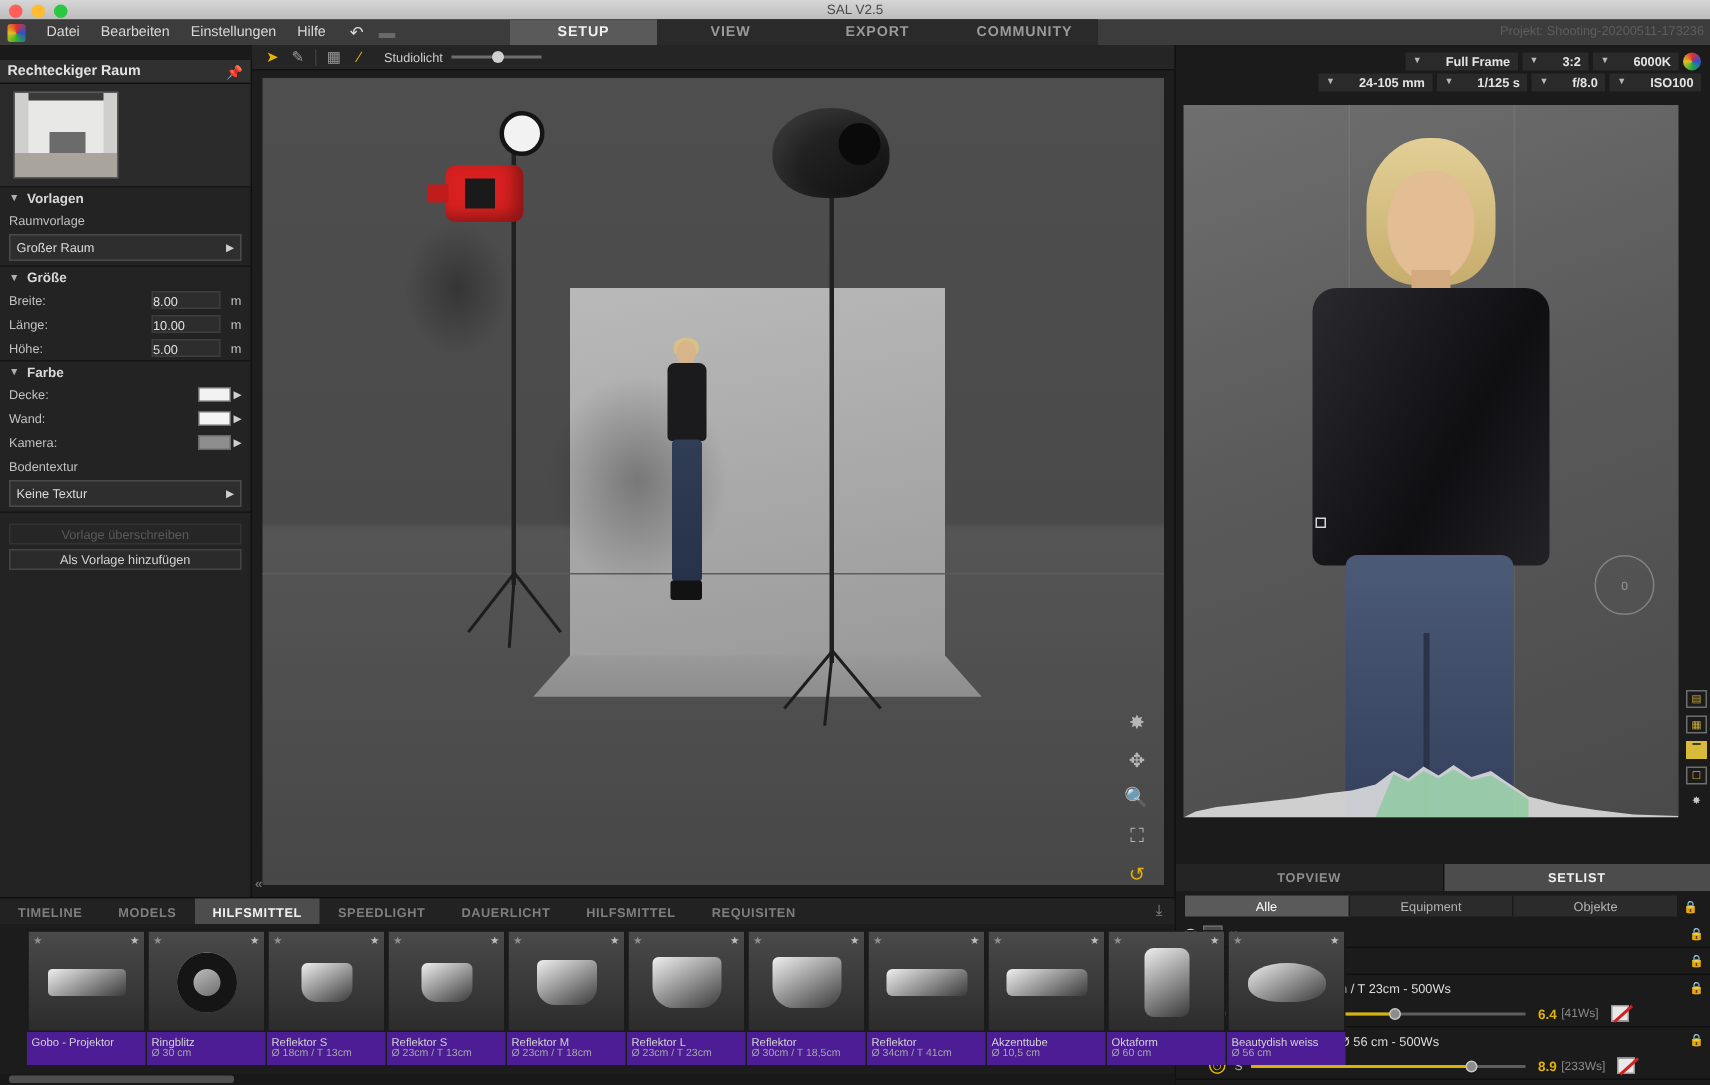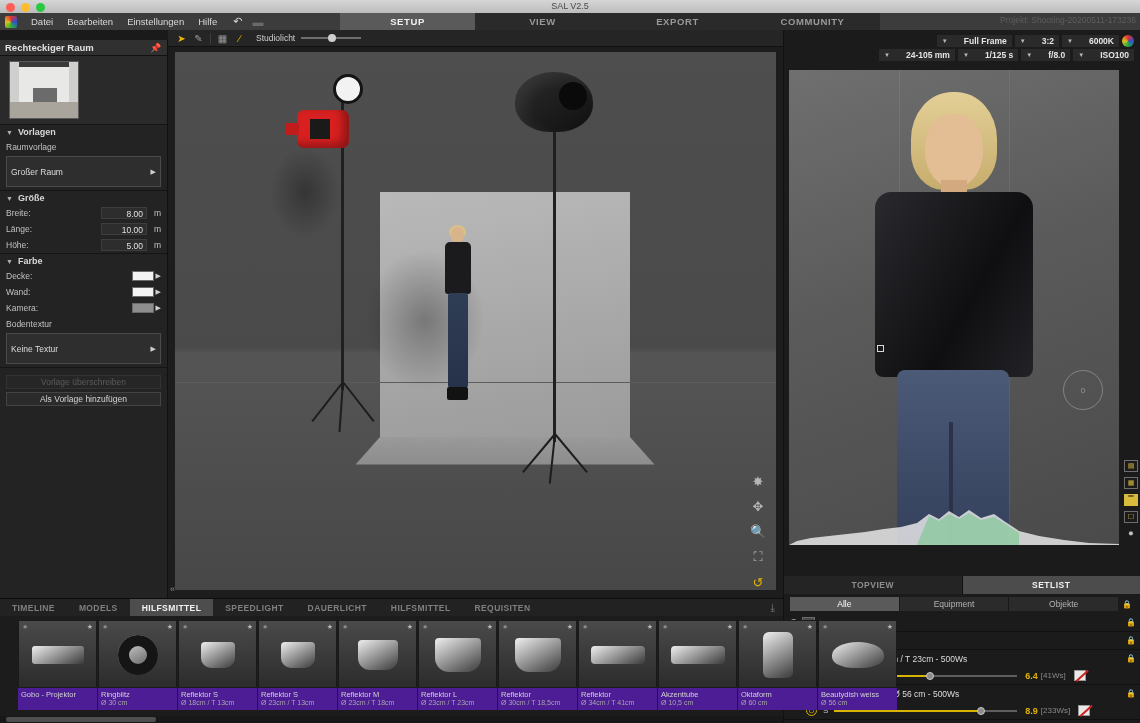--- a/index.html
+++ b/index.html
@@ -19,21 +19,21 @@
     background:#3c3c3c; display:flex; align-items:center; }
   .appicon { width:12px; height:12px; margin-left:5px; border-radius:2px;
     background:conic-gradient(#e03030,#3050d0,#30b030,#e0c020,#e03030); }
   .menuitem { font-size:9.5px; color:#d8d8d8; margin-left:14px; white-space:nowrap; }
   .undo-ic { margin-left:16px; font-size:11px; color:#dcdcdc; }
   .redo-ic { margin-left:10px; font-size:11px; color:#6a6a6a; }
   .saltitle { position:absolute; left:0; top:1px; width:1140px; text-align:center;
     font-size:9px; color:#4a4a4a; }
   .maintabs { position:absolute; left:340px; top:13px; height:17px; display:flex;
     background:#2a2a2a; }
-  .mtab { width:135px; height:17px; display:flex; align-items:center;
+  .mtab { width:98px; height:17px; display:flex; align-items:center;
     justify-content:center; font-size:9.5px; font-weight:bold; color:#9a9a9a;
     letter-spacing:.6px; background:#2a2a2a; }
   .mtab.active { background:#5a5a5a; color:#f0f0f0; }
   .projname { position:absolute; right:4px; top:15px; font-size:8.5px; color:#5e5e5e; }
 
   
   .leftpanel { position:absolute; left:0; top:40px; width:168px; height:568px;
     background:#232323; border-right:1px solid #111; }
   .lp-header { height:16px; background:#303030; display:flex; align-items:center;
     justify-content:space-between; padding:0 5px; border-bottom:1px solid #111; }
@@ -53,27 +53,27 @@
     background:#a9a59c; }
   .rt-obj { position:absolute; left:23px; top:26px; width:24px; height:22px;
     background:#6b6b6b; }
 
   .sect { border-top:1px solid #151515; }
   .sect-head { height:14px; display:flex; align-items:center; padding-left:6px; }
   .caret { font-size:7px; color:#b0b0b0; margin-right:5px; }
   .sect-title { font-size:9px; color:#d8d8d8; font-weight:bold; }
   .row { height:16px; display:flex; align-items:center; padding:0 6px; }
   .row-label { font-size:8.5px; color:#c2c2c2; flex:1; }
-  .dropdown { margin:1px 6px 3px 6px; height:31px; background:#2e2e2e;
+  .dropdown { margin:1px 6px 3px 6px; height:18px; background:#2e2e2e;
     border:1px solid #4a4a4a; display:flex; align-items:center;
     justify-content:space-between; padding:0 4px; }
   .dd-text { font-size:8.5px; color:#dcdcdc; }
   .dd-arr { font-size:7px; color:#cfcfcf; }
   .numfield { width:46px; height:12px; background:#2d2d2d; border:1px solid #3d3d3d;
-    font-size:8.5px; color:#e0e0e0; text-align:right; padding-right:3px;
+    font-size:8.5px; color:#e0e0e0; padding-right:3px;
     line-height:12px; }
   .unit { font-size:8.5px; color:#c2c2c2; width:14px; text-align:right; }
   .swatch-wrap { display:flex; align-items:center; gap:2px; }
   .swatch { width:22px; height:10px; border:1px solid #6a6a6a; }
   .btn-wide { margin:3px 6px; height:14px; display:flex; align-items:center;
     justify-content:center; font-size:8.5px; border:1px solid #444;
     background:#2b2b2b; color:#d4d4d4; }
   .btn-wide.disabled { color:#5a5a5a; border-color:#333; background:#262626; }
 
   

